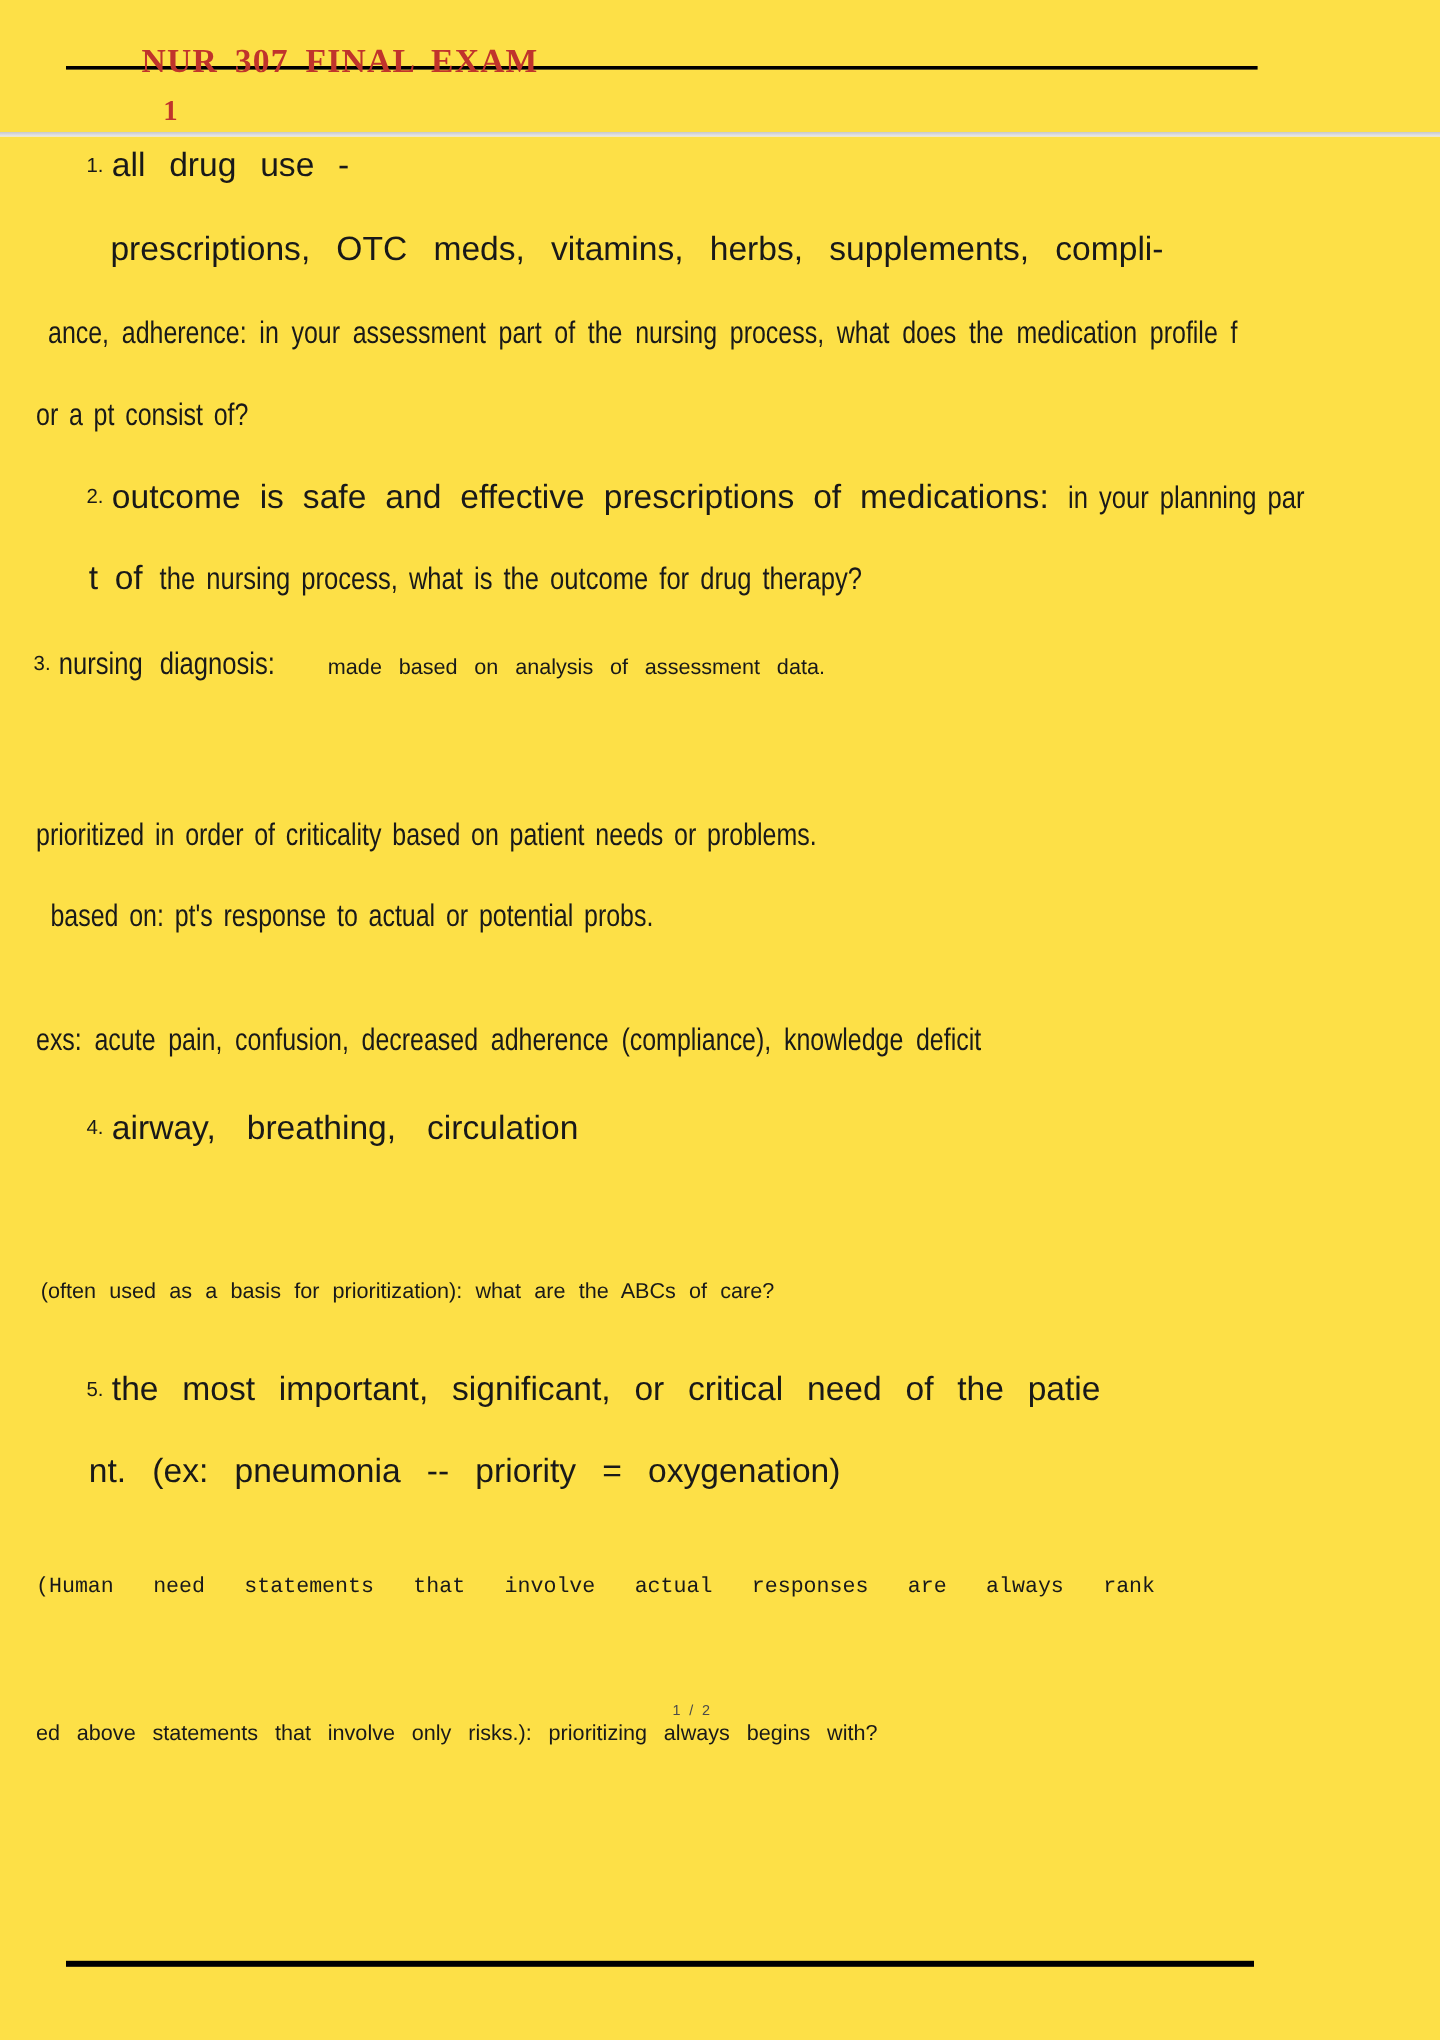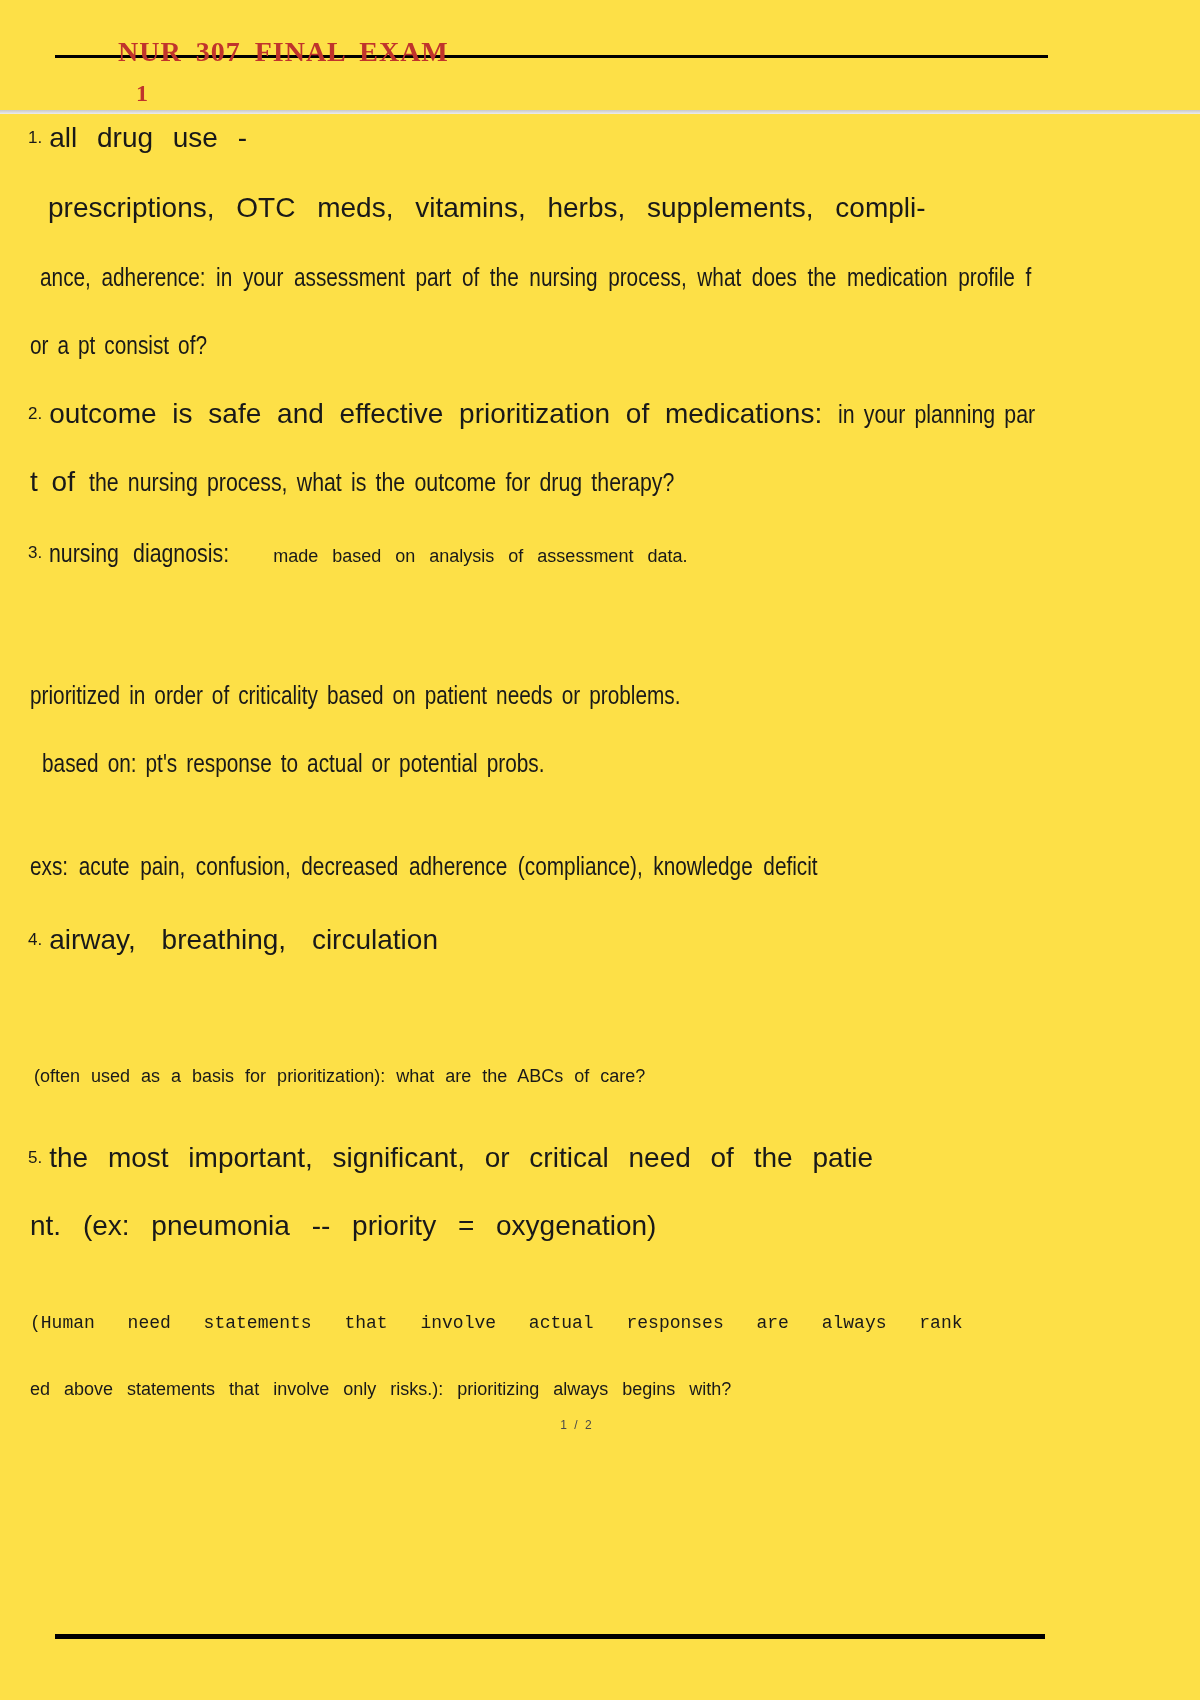--- a/index.html
+++ b/index.html
@@ -53,21 +53,21 @@
     width: 1200px;
     height: 4px;
     background: linear-gradient(to bottom, #c9c9c9, #ececec);
   }
   
   .line {
     position: absolute;
     white-space: nowrap;
     color: #191919;
   }
-  .sansL { font-size: 28px; }
+  .sansL { font-size: 28px; margin-left: 44px; }
   .sansM { font-size: 18px; }
   .cond {
     font-size: 26px;
     transform: scaleX(0.8);
     transform-origin: 0 0;
   }
   .cond-in {
     display: inline-block;
     font-size: 26px;
     transform: scaleX(0.82);
@@ -120,21 +120,21 @@
 
   <div class="line cond" style="top:262px; left:40px; word-spacing:6px;">
     <span>ance, adherence: in your assessment part of the nursing process, what does the medication profile f</span>
   </div>
 
   <div class="line cond" style="top:330px; left:30px; word-spacing:4px;">
     <span>or a pt consist of?</span>
   </div>
 
   <div class="line sansL" style="top:398px; left:28px; word-spacing:8px;">
-    <span class="num">2.</span><span>outcome is safe and effective prioritization of medications:</span>
+    <span class="num">2.</span><span>outcome is safe and effective prescriptions of medications:</span>
     <span class="cond-in" style="word-spacing:4px;">in your planning par</span>
   </div>
 
   <div class="line sansL" style="top:466px; left:30px; word-spacing:6px;">
     <span>t of</span>
     <span class="cond-in" style="word-spacing:4px;">the nursing process, what is the outcome for drug therapy?</span>
   </div>
 
   <div class="line" style="top:538px; left:28px;">
     <span class="num">3.</span><span class="cond-in" style="word-spacing:10px;">nursing diagnosis:</span>
@@ -166,20 +166,20 @@
   </div>
 
   <div class="line sansL" style="top:1210px; left:30px; word-spacing:14px;">
     <span>nt. (ex: pneumonia -- priority = oxygenation)</span>
   </div>
 
   <div class="line sansM" style="top:1313px; left:30px; word-spacing:22px;font-family:Liberation Mono, monospace;">
     <span>(Human need statements that involve actual responses are always rank</span>
   </div>
 
-  <div class="line sansM" style="top:1379px; left:30px; word-spacing:9px;">
+  <div class="line sansM" style="top:1434px; left:30px; word-spacing:9px;">
     <span>ed above statements that involve only risks.): prioritizing always begins with?</span>
   </div>
 
   <div class="footer-indicator">1 / 2</div>
   <div class="hline-bottom"></div>
 
 </div>
 
 </body></html>

